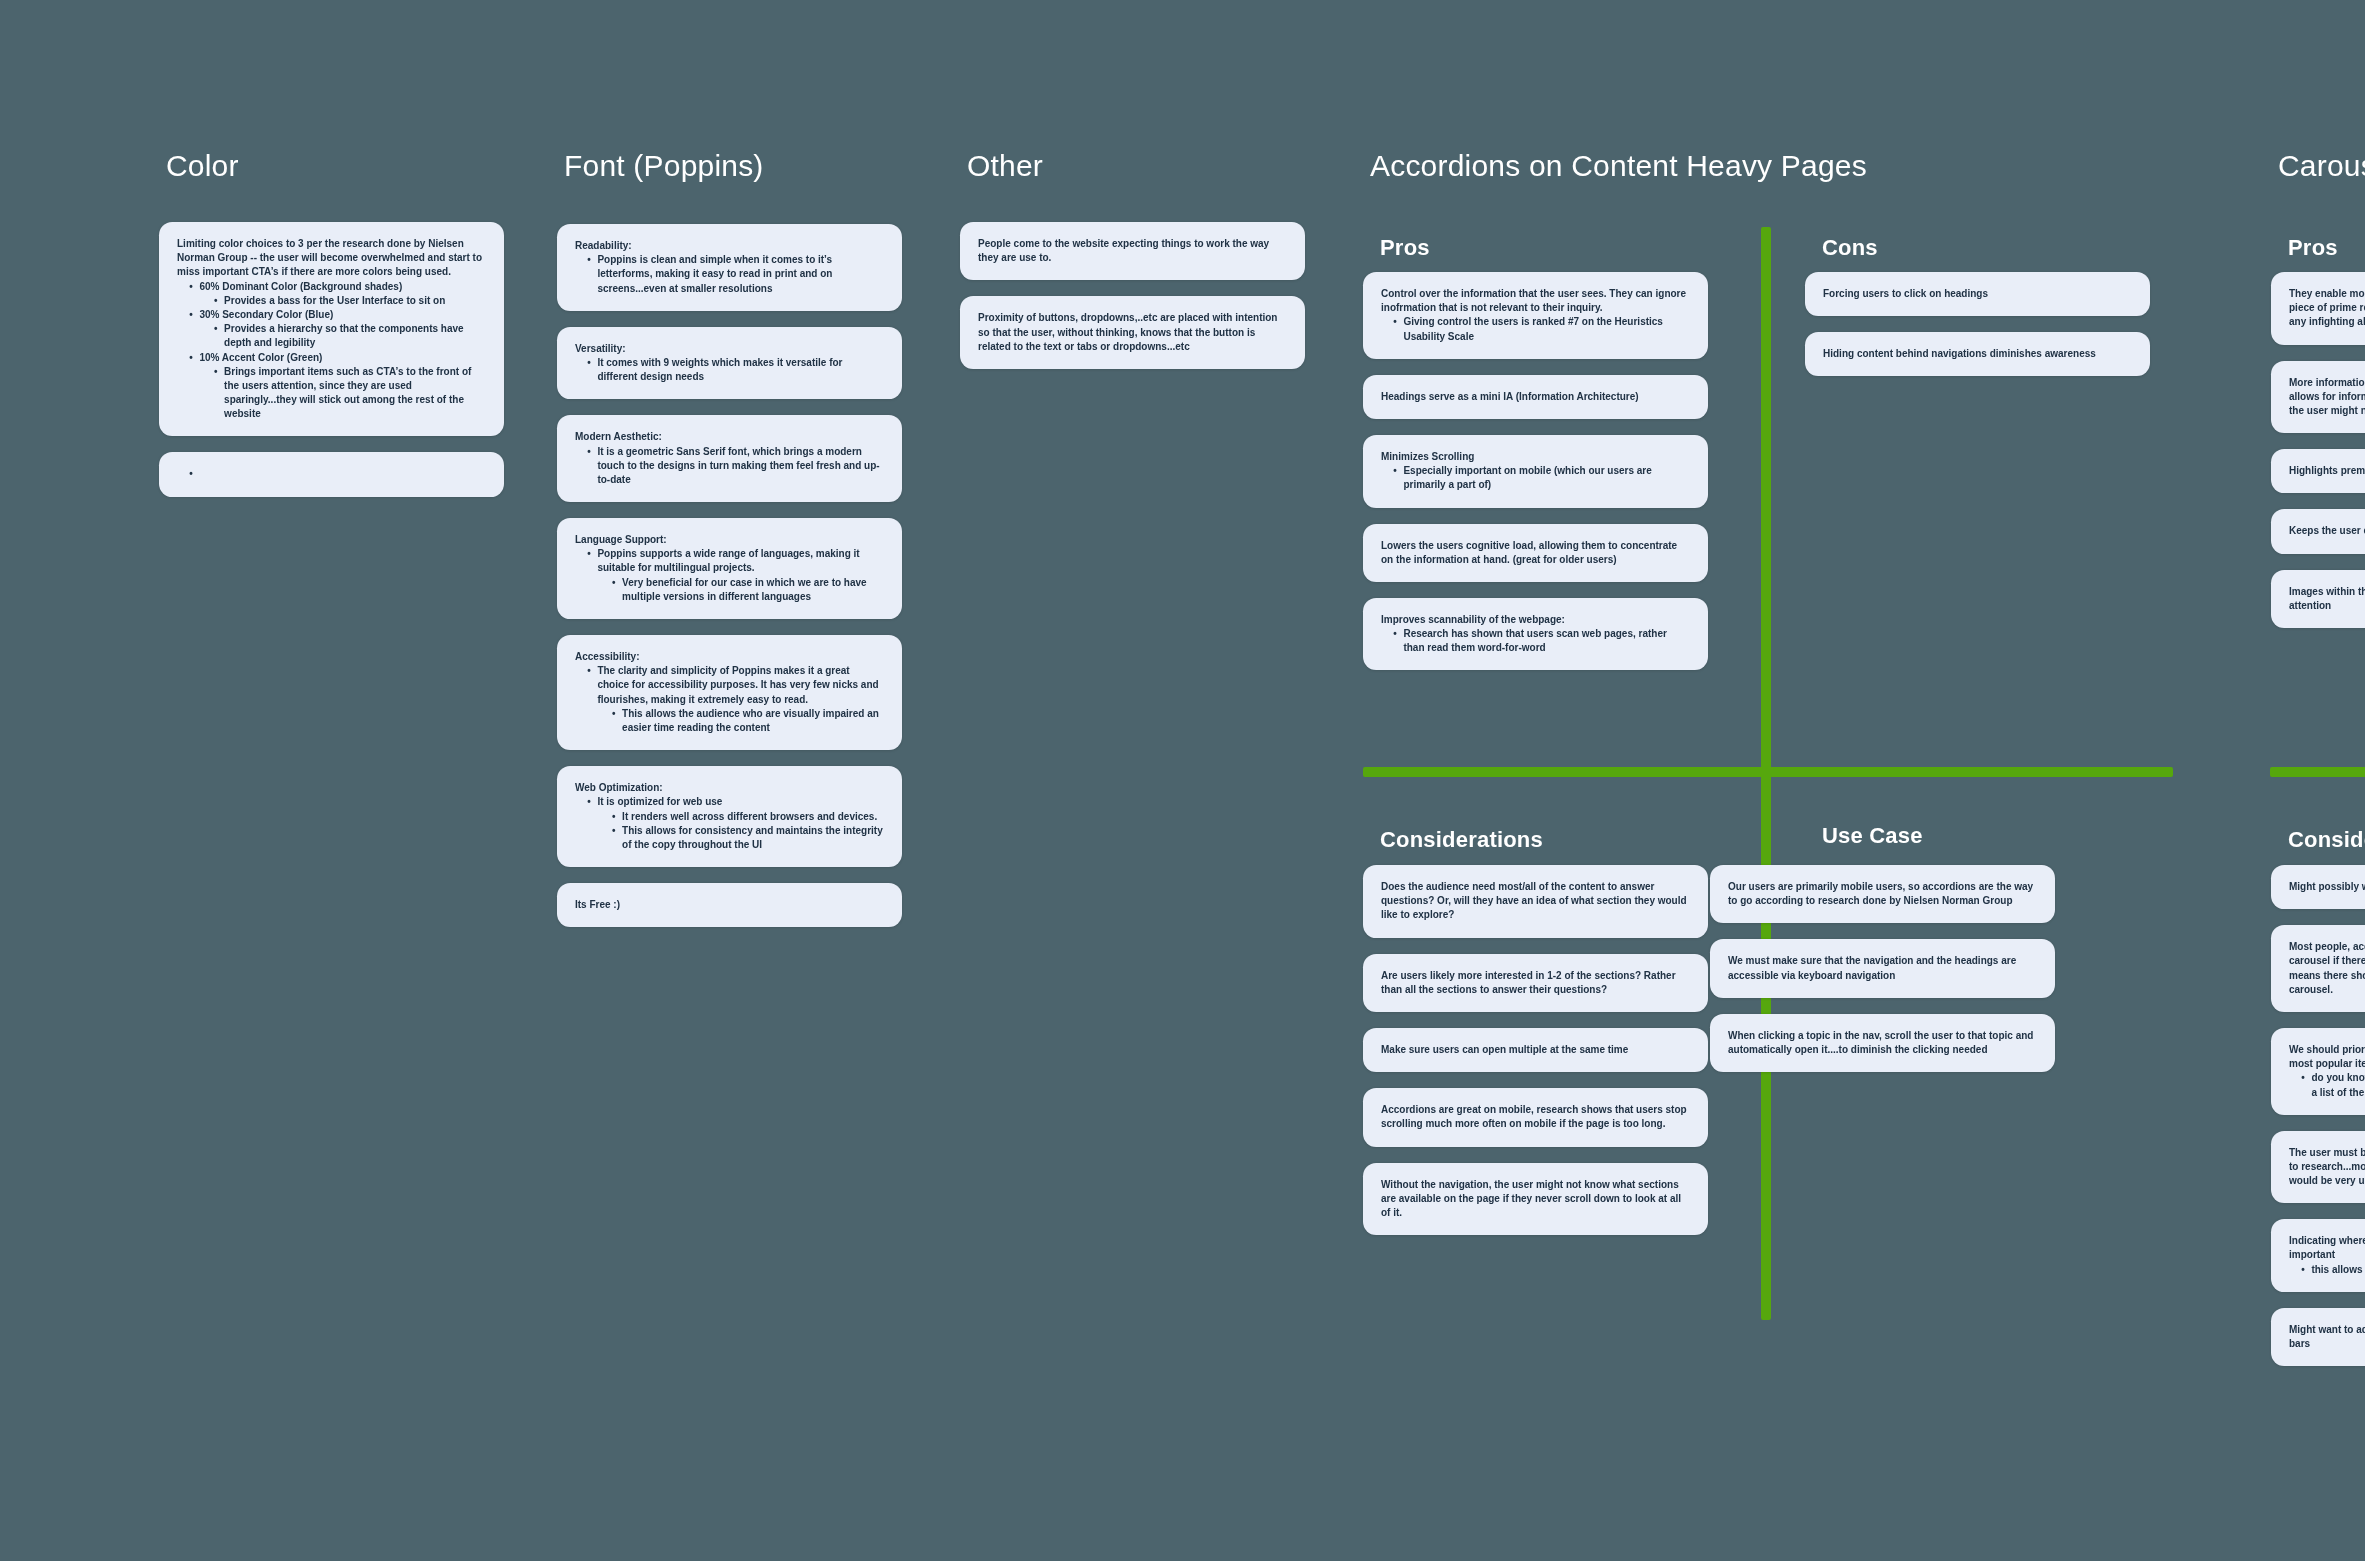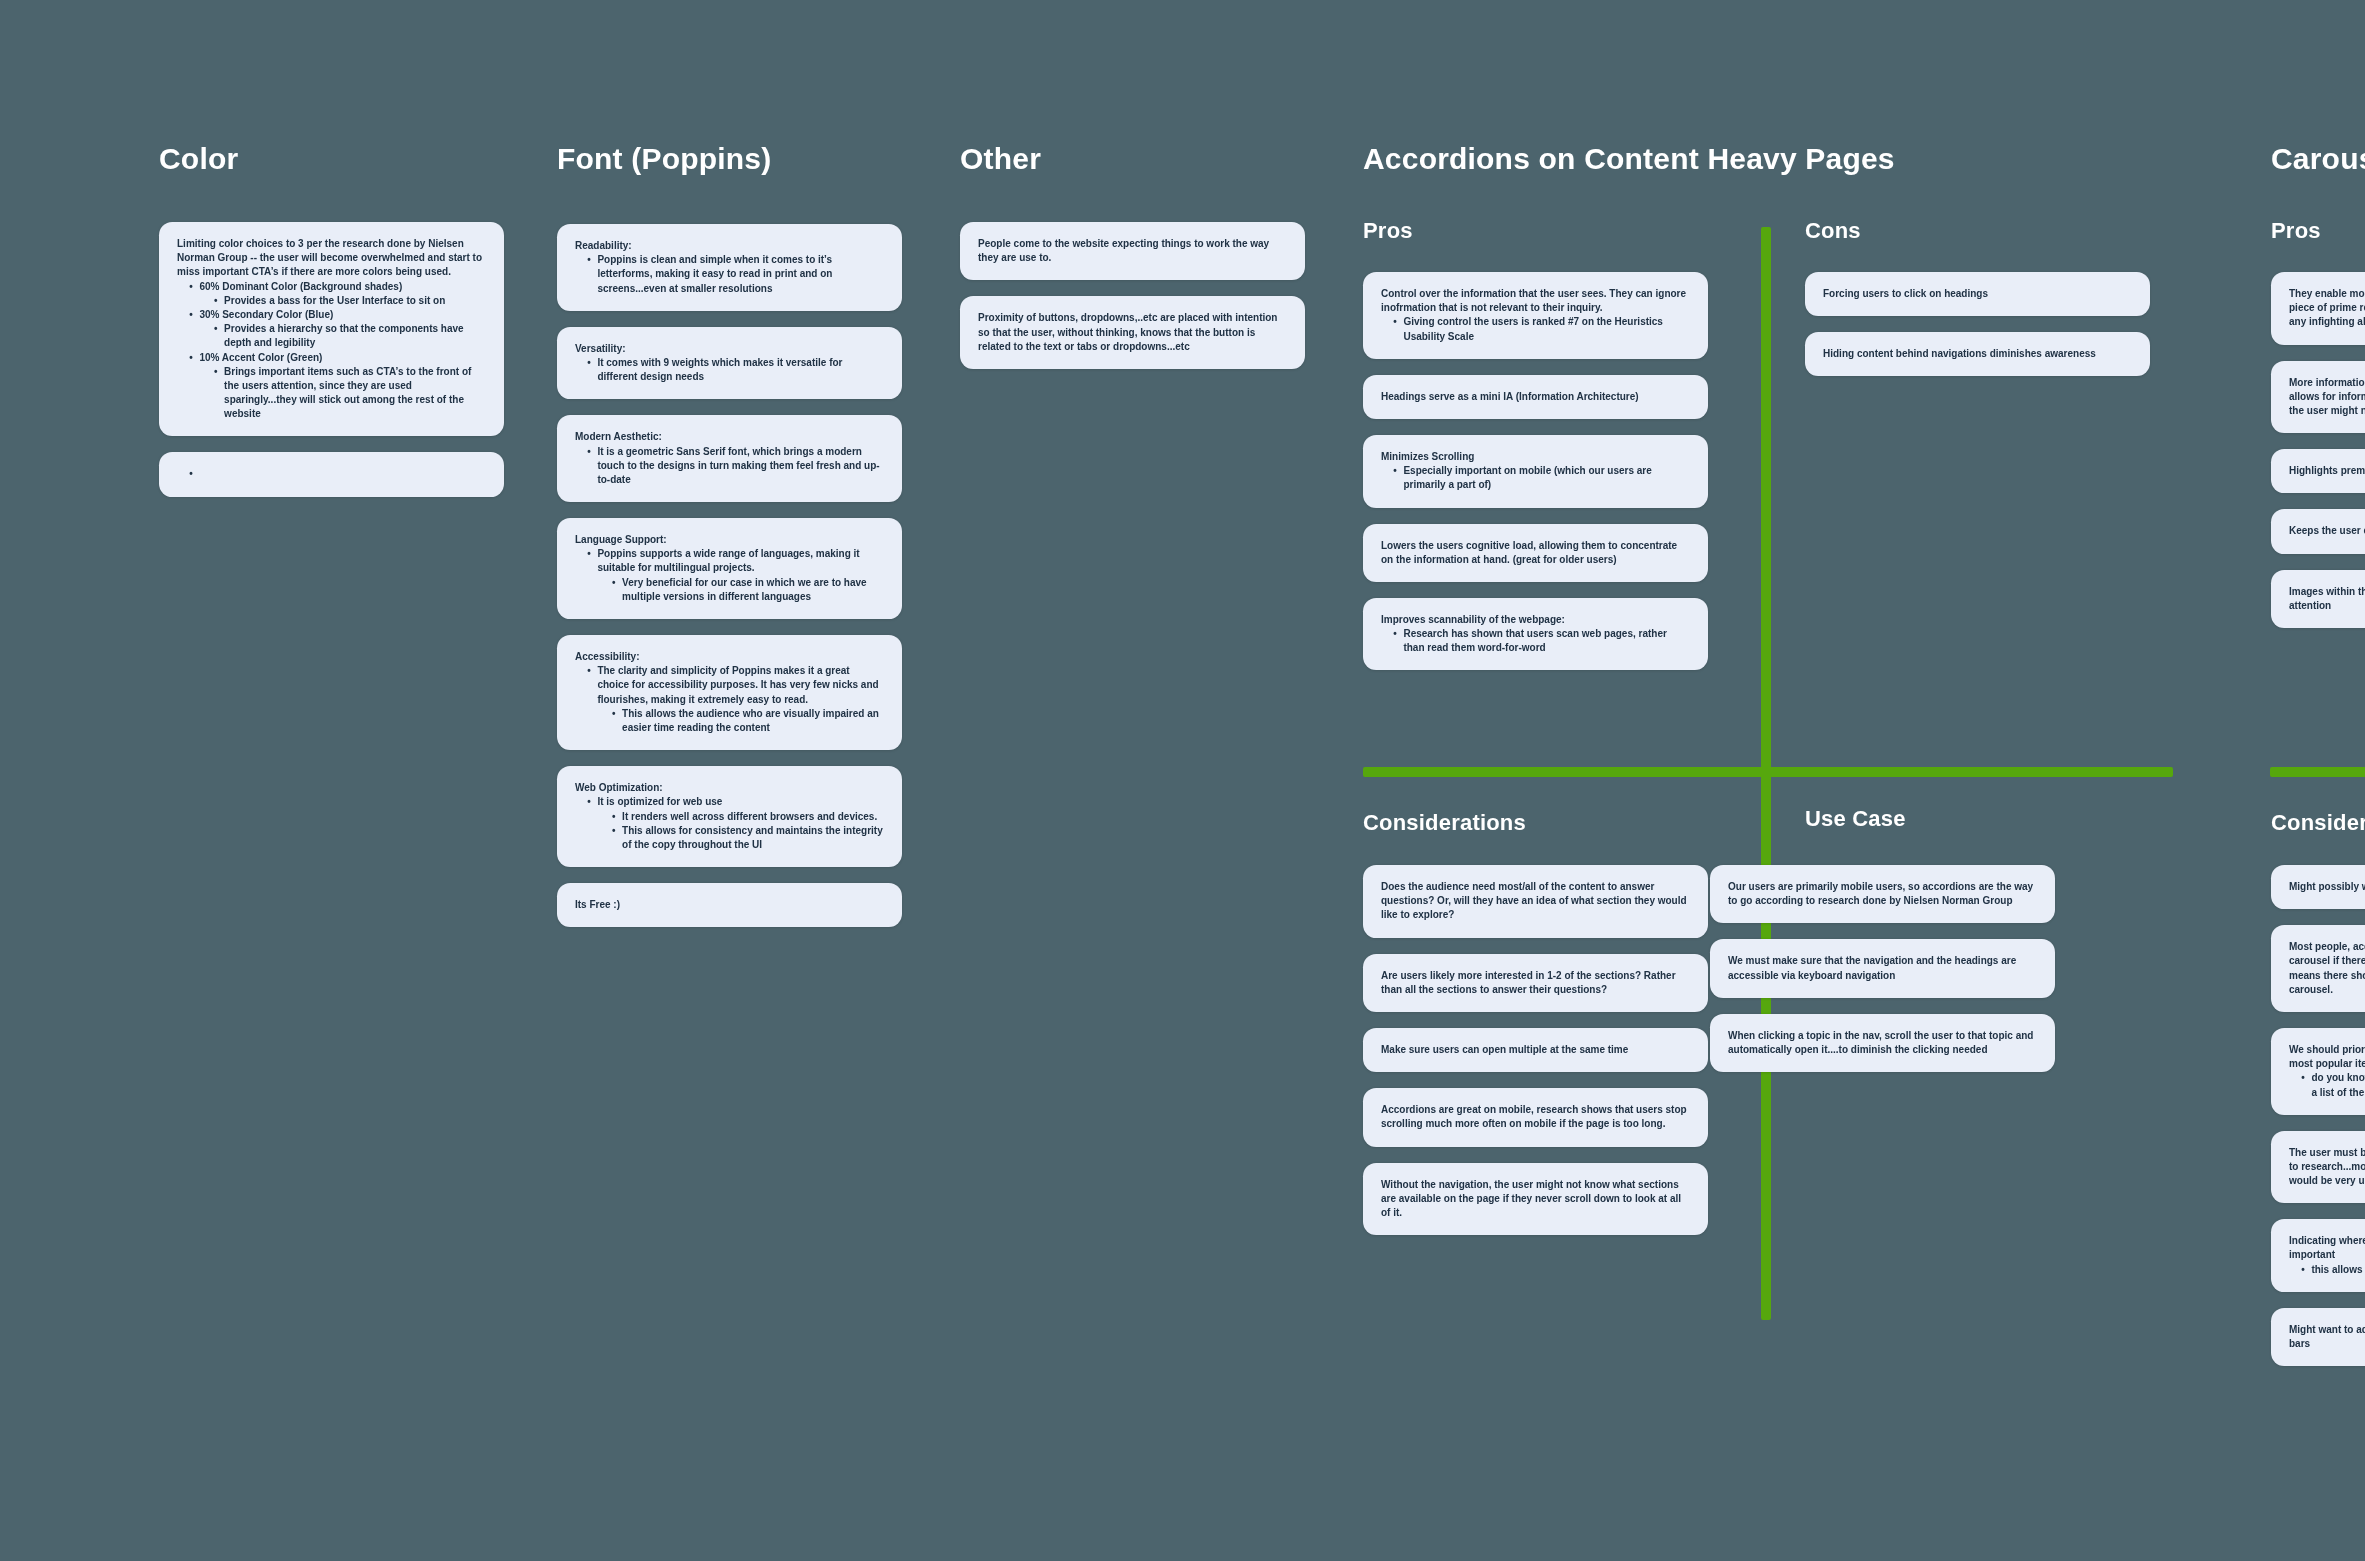--- a/index.html
+++ b/index.html
@@ -2,23 +2,23 @@
 <html style="--bg: #4C646D; --card: #E9EEF8; --ink: #203245; --head: #FFFFFF; --accent: #56A70D;font-size:7.6px"><head>
 <meta charset="utf-8">
 <style>
   :root{
     --bg:#4C646D; --card:#E9EEF8; --ink:#203245; --head:#FFFFFF; --accent:#56A70D;
   }
   *{box-sizing:border-box;}
   html,body{margin:0;padding:0;}
   body{background:var(--bg);font-family:"Liberation Sans","DejaVu Sans",sans-serif;}
   .board{position:relative;width:3237px;height:1561px;background:var(--bg);overflow:hidden;}
-  .title{position:absolute;top:142px;margin:0;font-size:30px;line-height:1.1;font-weight:700;
+  .title{position:absolute;top:142px;margin:7px;font-size:30px;line-height:1.1;font-weight:400;
          color:var(--head);white-space:nowrap;letter-spacing:0.2px;}
-  .subhead{position:absolute;margin:0;font-size:22px;line-height:1.1;font-weight:700;
+  .subhead{position:absolute;margin:17px;font-size:22px;line-height:1.1;font-weight:700;
          color:var(--head);white-space:nowrap;letter-spacing:0.2px;}
   .cards{position:absolute;width:345px;display:flex;flex-direction:column;gap:16px;}
   .card{background:var(--card);border-radius:13.2px;padding:15px 18px;color:var(--ink);
         font-size:10px;line-height:1.42;font-weight:600;box-shadow:0 0.9px 2.8px rgba(0,0,0,.12);}
   .card p.t0{margin:0;}
   .b{display:flex;gap:6.6px;align-items:flex-start;}
   .b .dot{flex:0 0 auto;}
   .b.l1{padding-left:12.3px;}
   .b.l2{padding-left:37px;}
   .vline{position:absolute;top:227px;width:10.4px;height:1093px;background:var(--accent);border-radius:1.9px;}

